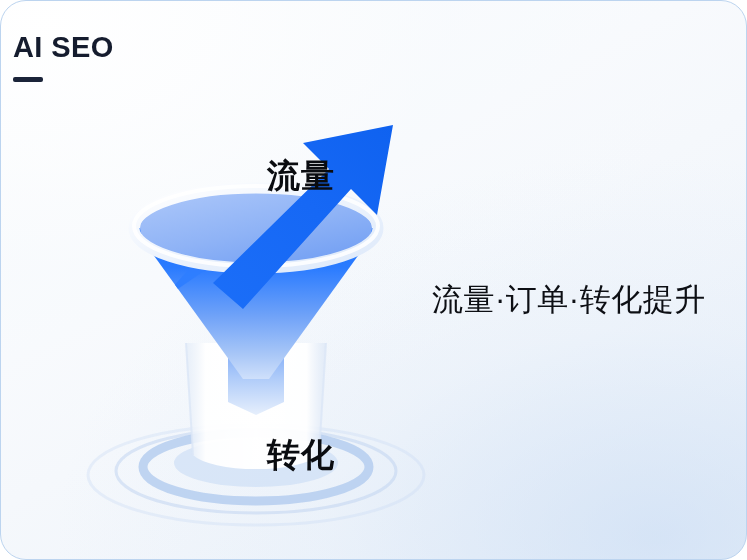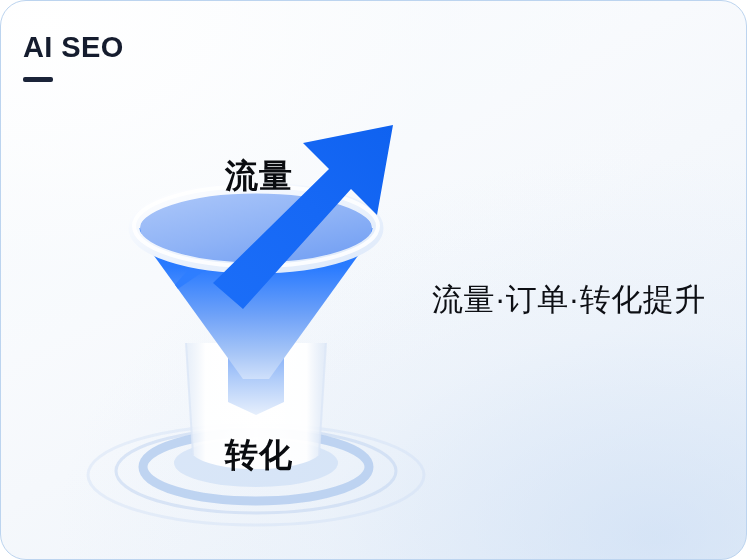--- a/index.html
+++ b/index.html
@@ -24,21 +24,21 @@
     overflow: hidden;
     background:
       radial-gradient(130% 110% at 88% 96%, rgba(196,217,243,0.55) 0%, rgba(214,229,247,0.22) 34%, rgba(255,255,255,0) 62%),
       radial-gradient(120% 100% at 6% 4%, rgba(255,255,255,0.95) 0%, rgba(247,250,253,0.6) 45%, rgba(255,255,255,0) 75%),
       linear-gradient(152deg, #fdfefe 0%, #f8fafd 38%, #f2f6fb 68%, #e9f0f9 100%);
   }
 
   
   #brand {
     position: absolute;
-    left: 22px;
+    left: 12px;
     top: 32px;
   }
   #brand-title {
     font-size: 29px;
     font-weight: 700;
     letter-spacing: 0.4px;
     color: #151c2e;
     line-height: 1;
     white-space: nowrap;
   }
@@ -74,20 +74,21 @@
 
   
   .glyph-label {
     position: absolute;
     font-size: 33px;
     font-weight: 700;
     color: #0a0c10;
     letter-spacing: 1px;
     white-space: nowrap;
     pointer-events: none;
+    margin-left: 42px;
   }
   #label-traffic { left: 224px; top: 153px; }
   #label-conversion { left: 224px; top: 432px; text-align: right; }
 </style>
 </head>
 <body>
 
 <div id="card">
 
   <div id="brand">

